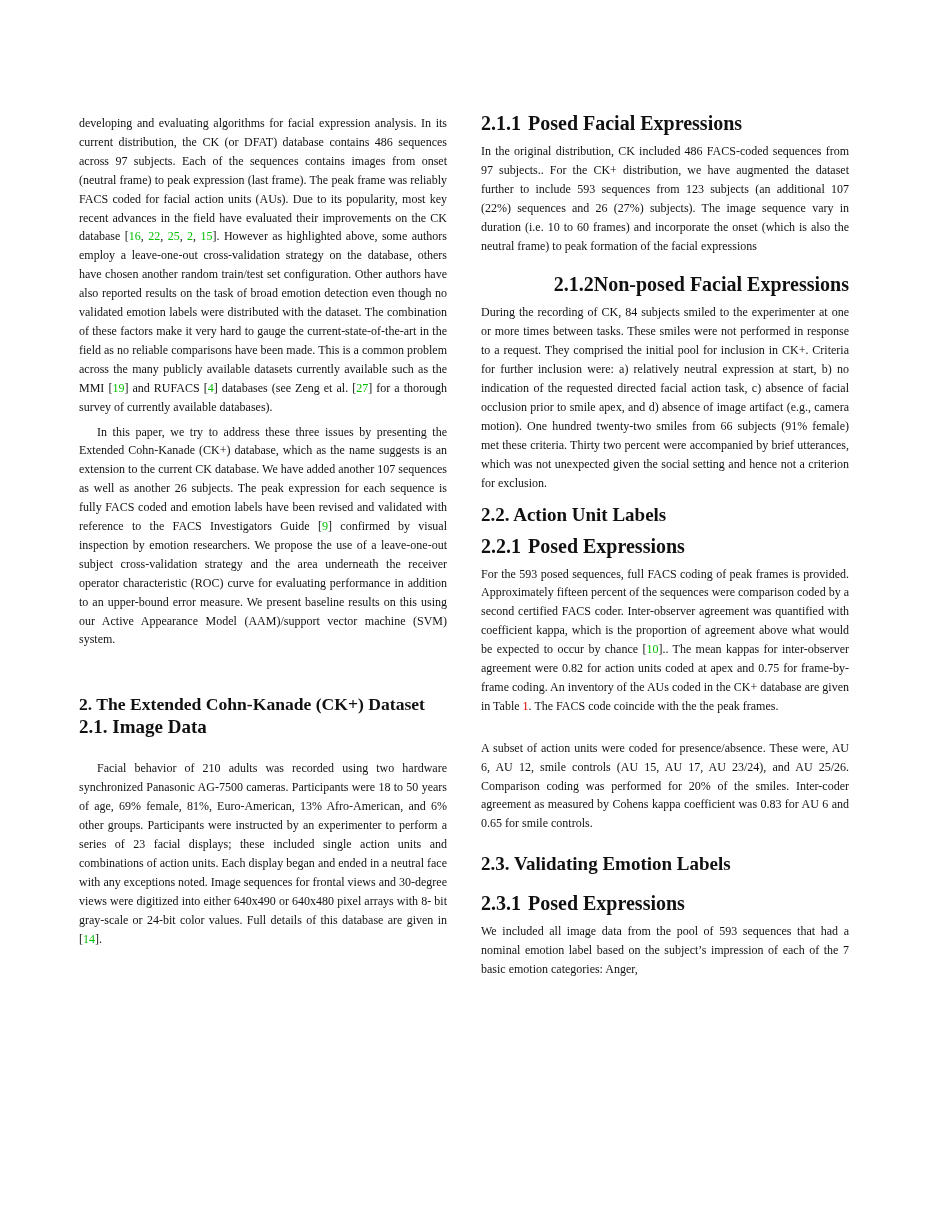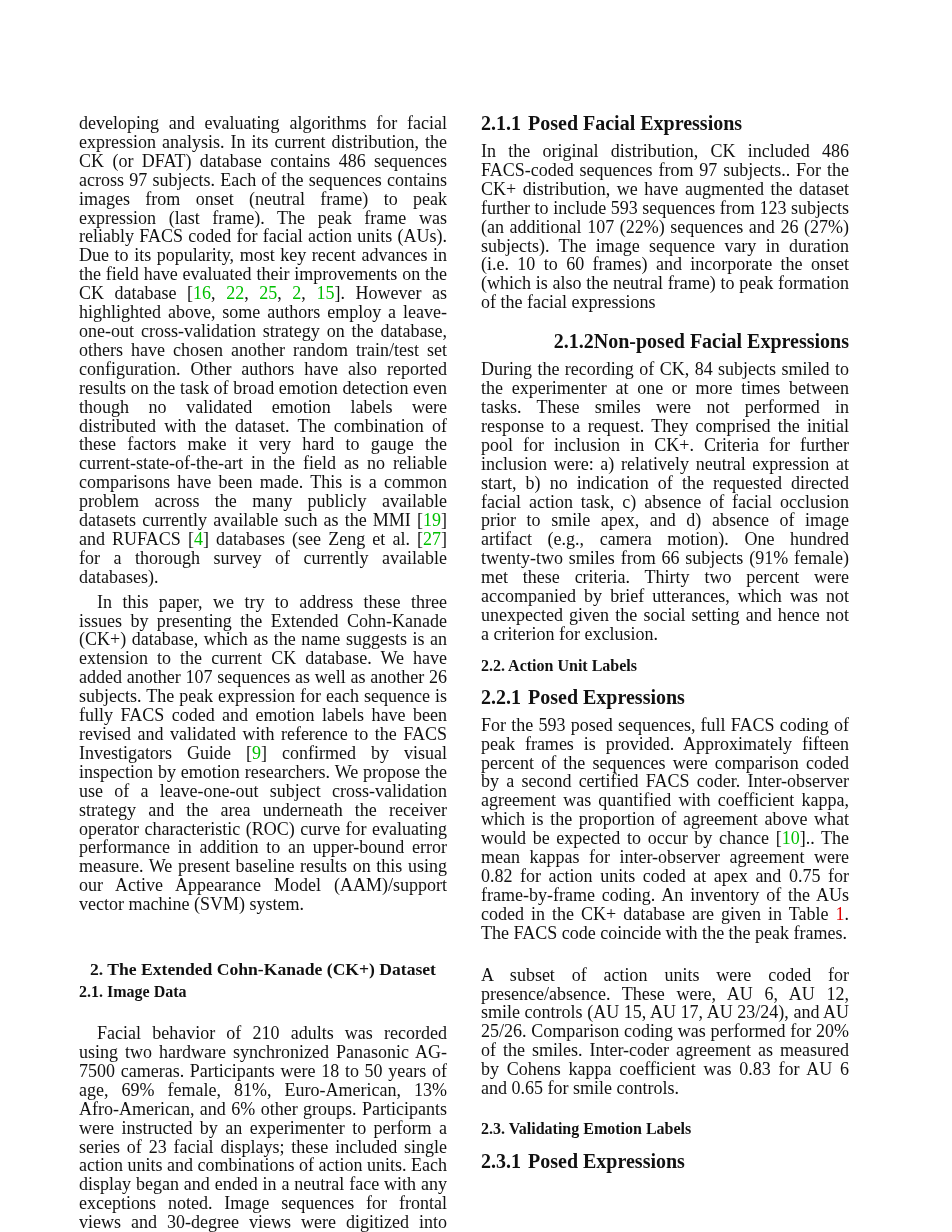--- a/index.html
+++ b/index.html
@@ -5,40 +5,40 @@
   html, body { margin: 0; padding: 0; background: #ffffff; }
   body {
     width: 952px; height: 1232px; position: relative; overflow: hidden;
     font-family: "Liberation Serif", "DejaVu Serif", serif;
     color: #111111;
   }
   .col { position: absolute; top: 114px; width: 368px; }
   .col-left { left: 79px; }
   .col-right { left: 481px; }
   p {
-    margin: 0; font-size: 18px; line-height: 18.9px; text-align: justify;
+    margin: 0; font-size: 12px; line-height: 18.9px; text-align: justify;
     hyphens: auto;
   }
   p.indent { text-indent: 18px; }
   .cite { color: #00c000; }
   .ref { color: #e00000; }
   h2 { font-size: 17.6px; font-weight: bold; margin: 0; line-height: 22px; }
-  h3 { font-size: 16px; font-weight: bold; margin: 0; line-height: 20px; }
+  h3 { font-size: 19px; font-weight: bold; margin: 0; line-height: 20px; }
   h4 { font-size: 20px; font-weight: bold; margin: 0; line-height: 19px; }
   h4 .num { display: inline-block; width: 47px; }
 </style>
 </head>
 <body>
 
 <div class="col col-left">
   <p><span>developing and evaluating algorithms for facial expression analysis. In its current distribution, the CK (or DFAT) database contains 486 sequences across 97 subjects. Each of the sequences contains images from onset (neutral frame) to peak expression (last frame). The peak frame was reliably FACS coded for facial action units (AUs). Due to its popularity, most key recent advances in the field have evaluated their improvements on the CK database [</span><a class="cite">16</a>, <a class="cite">22</a>, <a class="cite">25</a>, <a class="cite">2</a>, <a class="cite">15</a><span>]. However as highlighted above, some authors employ a leave-one-out cross-validation strategy on the database, others have chosen another random train/test set configuration. Other authors have also reported results on the task of broad emotion detection even though no validated emotion labels were distributed with the dataset. The combination of these factors make it very hard to gauge the current-state-of-the-art in the field as no reliable comparisons have been made. This is a common problem across the many publicly available datasets currently available such as the MMI [</span><a class="cite">19</a><span>] and RUFACS [</span><a class="cite">4</a><span>] databases (see Zeng et al. [</span><a class="cite">27</a><span>] for a thorough survey of currently available databases).</span></p>
 
   <p class="indent" style="margin-top:6px;"><span>In this paper, we try to address these three issues by presenting the Extended Cohn-Kanade (CK+) database, which as the name suggests is an extension to the current CK database. We have added another 107 sequences as well as another 26 subjects. The peak expression for each sequence is fully FACS coded and emotion labels have been revised and validated with reference to the FACS Investigators Guide [</span><a class="cite">9</a><span>] confirmed by visual inspection by emotion researchers. We propose the use of a leave-one-out subject cross-validation strategy and the area underneath the receiver operator characteristic (ROC) curve for evaluating performance in addition to an upper-bound error measure. We present baseline results on this using our Active Appearance Model (AAM)/support vector machine (SVM) system.</span></p>
 
-  <h2 style="margin-top:44px;text-align:center;">2. The Extended Cohn-Kanade (CK+) Dataset</h2>
+  <h2 style="margin-top:44px;">2. The Extended Cohn-Kanade (CK+) Dataset</h2>
 
   <h3 style="margin-top:2px;">2.1. Image Data</h3>
 
   <p class="indent" style="margin-top:22px;"><span>Facial behavior of 210 adults was recorded using two hardware synchronized Panasonic AG-7500 cameras. Participants were 18 to 50 years of age, 69% female, 81%, Euro-American, 13% Afro-American, and 6% other groups. Participants were instructed by an experimenter to perform a series of 23 facial displays; these included single action units and combinations of action units. Each display began and ended in a neutral face with any exceptions noted. Image sequences for frontal views and 30-degree views were digitized into either 640x490 or 640x480 pixel arrays with 8- bit gray-scale or 24-bit color values. Full details of this database are given in [</span><a class="cite">14</a><span>].</span></p>
 </div>
 
 <div class="col col-right">
   <h4><span class="num">2.1.1</span><span>Posed Facial Expressions</span></h4>
   <p style="margin-top:9px;">In the original distribution, CK included 486 FACS-coded sequences from 97 subjects.. For the CK+ distribution, we have augmented the dataset further to include 593 sequences from 123 subjects (an additional 107 (22%) sequences and 26 (27%) subjects). The image sequence vary in duration (i.e. 10 to 60 frames) and incorporate the onset (which is also the neutral frame) to peak formation of the facial expressions</p>
 
@@ -47,14 +47,15 @@
 
   <h3 style="margin-top:12px;">2.2. Action Unit Labels</h3>
 
   <h4 style="margin-top:12px;"><span class="num">2.2.1</span><span>Posed Expressions</span></h4>
   <p style="margin-top:9px;"><span>For the 593 posed sequences, full FACS coding of peak frames is provided. Approximately fifteen percent of the sequences were comparison coded by a second certified FACS coder. Inter-observer agreement was quantified with coefficient kappa, which is the proportion of agreement above what would be expected to occur by chance [</span><a class="cite">10</a><span>].. The mean kappas for inter-observer agreement were 0.82 for action units coded at apex and 0.75 for frame-by-frame coding. An inventory of the AUs coded in the CK+ database are given in Table </span><a class="ref">1</a><span>. The FACS code coincide with the the peak frames.</span></p>
 
   <p style="margin-top:23px;">A subset of action units were coded for presence/absence. These were, AU 6, AU 12, smile controls (AU 15, AU 17, AU 23/24), and AU 25/26. Comparison coding was performed for 20% of the smiles. Inter-coder agreement as measured by Cohens kappa coefficient was 0.83 for AU 6 and 0.65 for smile controls.</p>
 
   <h3 style="margin-top:21px;">2.3. Validating Emotion Labels</h3>
 
-  <h4 style="margin-top:13px;"><span class="num">2.3.1</span><span>Posed Expressions</span></h4>
+  <h4 style="margin-top:20px;"><span class="num">2.3.1</span><span>Posed Expressions</span></h4>
+  <p style="margin-top:9px;">We included all image data from the pool of 593 sequences that had a nominal emotion label based on the subject’s impression of each of the 7 basic emotion categories: Anger,</p>
 </div>
 
 </body></html>

